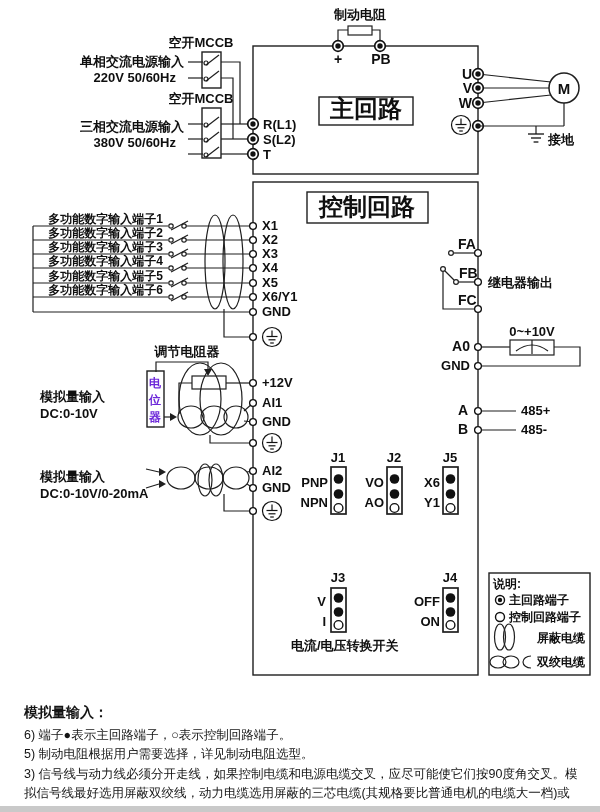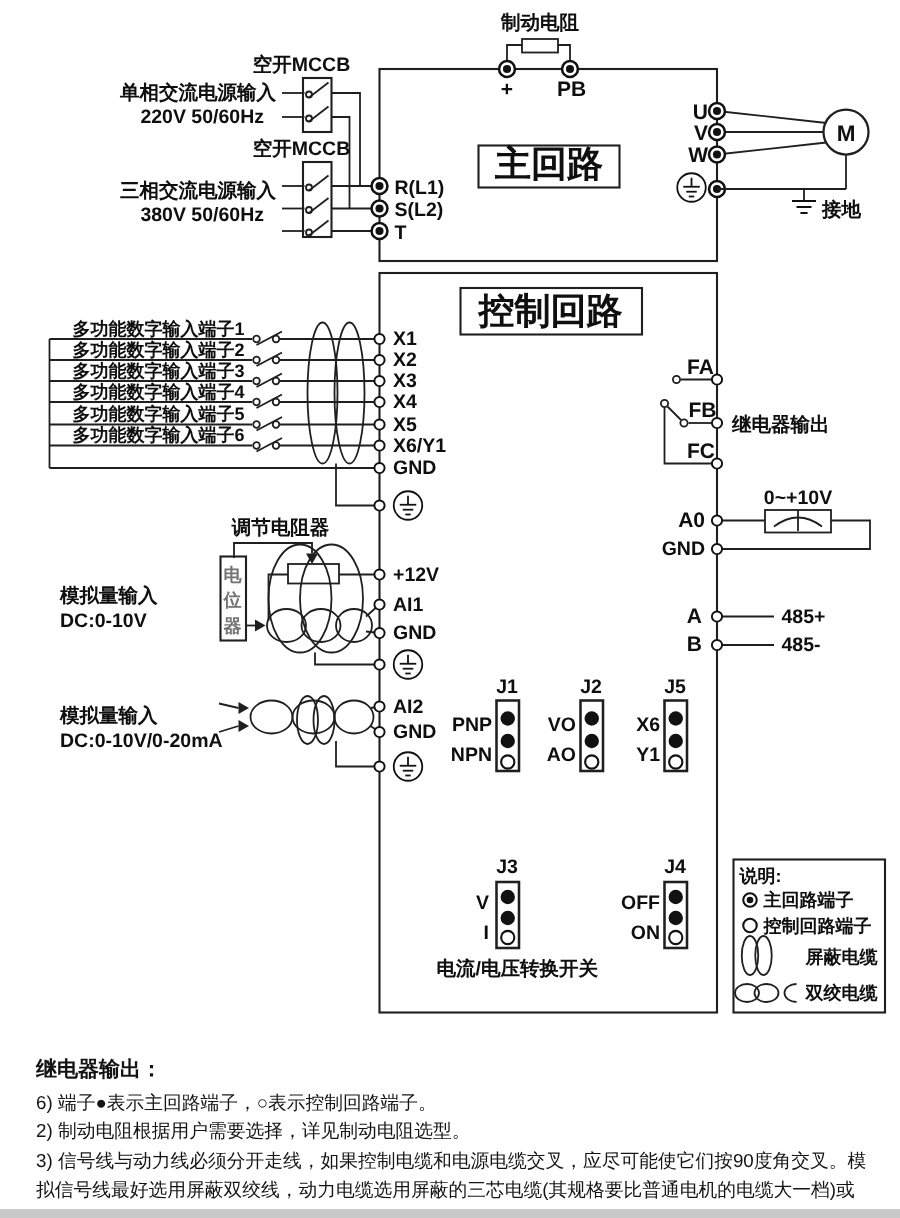--- a/index.html
+++ b/index.html
@@ -6,21 +6,21 @@
   #stage{position:relative;width:600px;height:812px;background:#ffffff;overflow:hidden;
          font-family:"Liberation Sans","DejaVu Sans",sans-serif;}
   svg text{font-family:"Liberation Sans","DejaVu Sans",sans-serif;font-weight:bold;fill:#0f0f0f;}.t12{font-size:12px}.t13{font-size:13px}.t14{font-size:14px}
   .t15{font-size:15px}.t24{font-size:24px}
   .mid{text-anchor:middle}.end{text-anchor:end}
   .w{fill:none;stroke:#1f1f1f;stroke-width:1.2px}
   .wb{fill:none;stroke:#1f1f1f;stroke-width:1.5px}
   .box{fill:none;stroke:#1f1f1f;stroke-width:1.4px}
   .jbox{fill:none;stroke:#1f1f1f;stroke-width:1.7px}
   .pot-label{position:absolute;left:149px;top:375px;width:14px;font-size:12px;font-weight:bold;
-             line-height:1.4;word-break:break-all;color:#737373;}
+             line-height:1.4;word-break:break-all;color:#6d28d9;}
   .notes{position:absolute;left:24px;top:704px;width:556px;color:#141414;}
   .notes .nt{font-size:14px;font-weight:bold;margin-bottom:4px;}
   .notes .ni{font-size:12.5px;line-height:1.55;}
   .bottom-bar{position:absolute;left:0;top:806px;width:600px;height:6px;background:#c9c9c9;}
 </style>
 </head>
 <body>
 
 <div id="stage">
 
@@ -360,21 +360,21 @@
     <path class="w" d="M531,656 A8,6 0 1 0 531,668"></path>
     <text x="537" y="666" class="t12">双绞电缆</text>
   </g>
 </svg>
 
 
 <div class="pot-label">电位器</div>
 
 
 <div class="notes">
-  <div class="nt">继电器输出：</div>
+  <div class="nt">模拟量输入：</div>
   <div class="ni">6) 端子●表示主回路端子，○表示控制回路端子。</div>
-  <div class="ni">2) 制动电阻根据用户需要选择，详见制动电阻选型。</div>
+  <div class="ni">5) 制动电阻根据用户需要选择，详见制动电阻选型。</div>
   <div class="ni">3) 信号线与动力线必须分开走线，如果控制电缆和电源电缆交叉，应尽可能使它们按90度角交叉。模拟信号线最好选用屏蔽双绞线，动力电缆选用屏蔽的三芯电缆(其规格要比普通电机的电缆大一档)或遵从变频器的用户手册。</div>
 </div>
 
 <div class="bottom-bar"></div>
 
 </div>
 
 </body></html>

